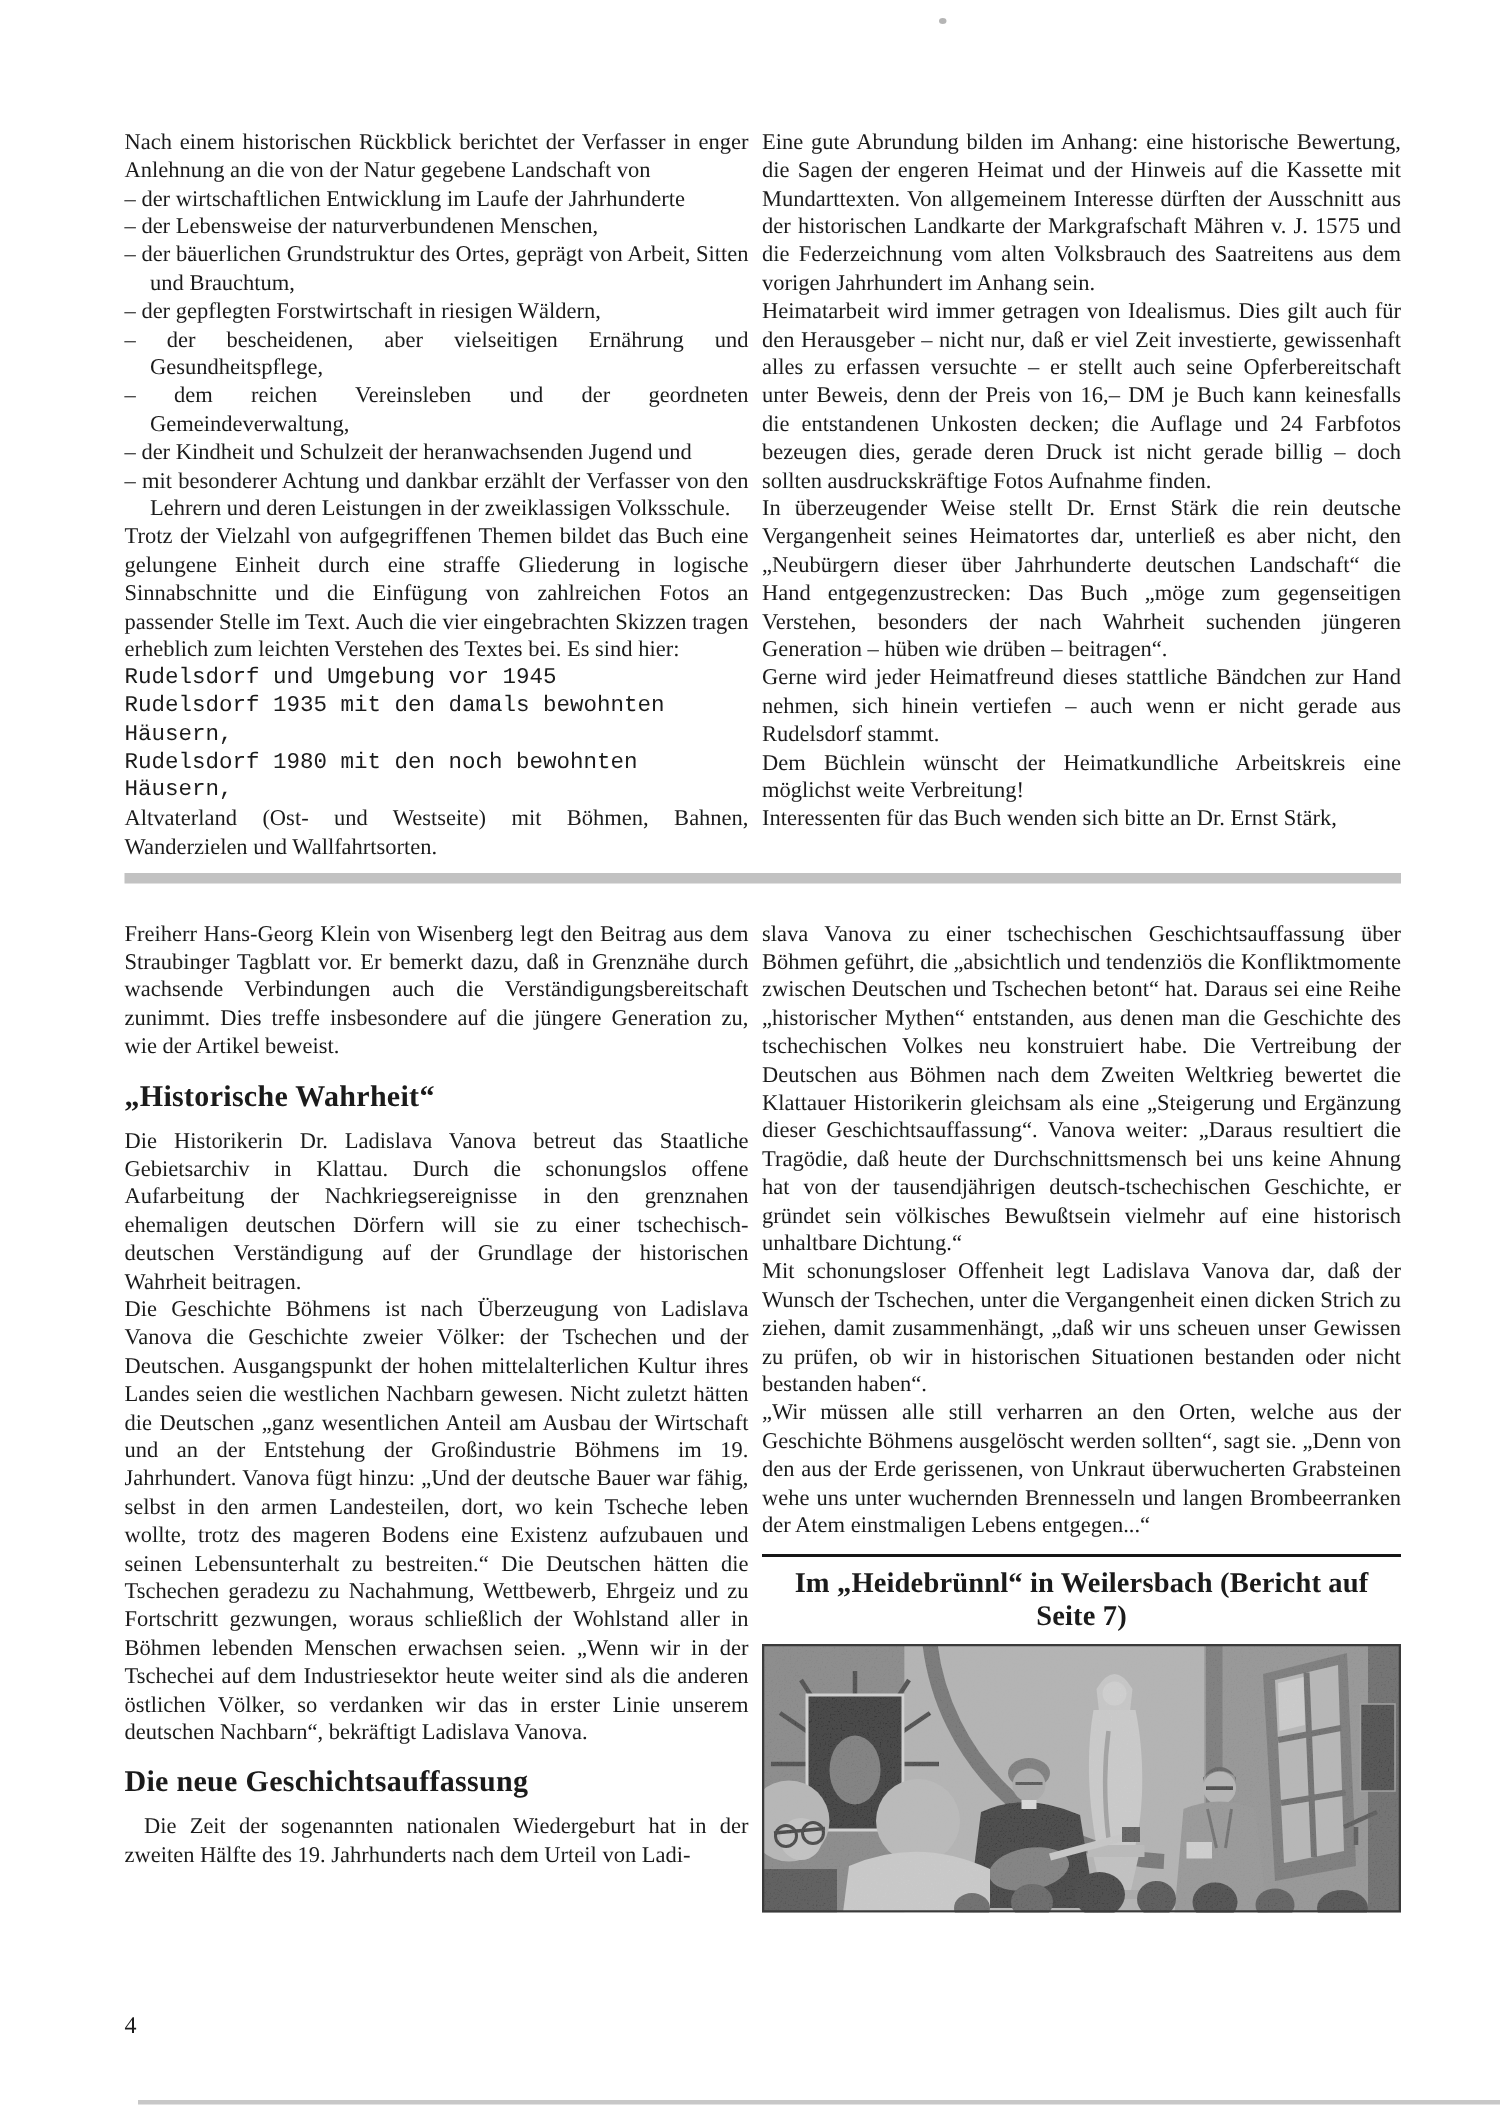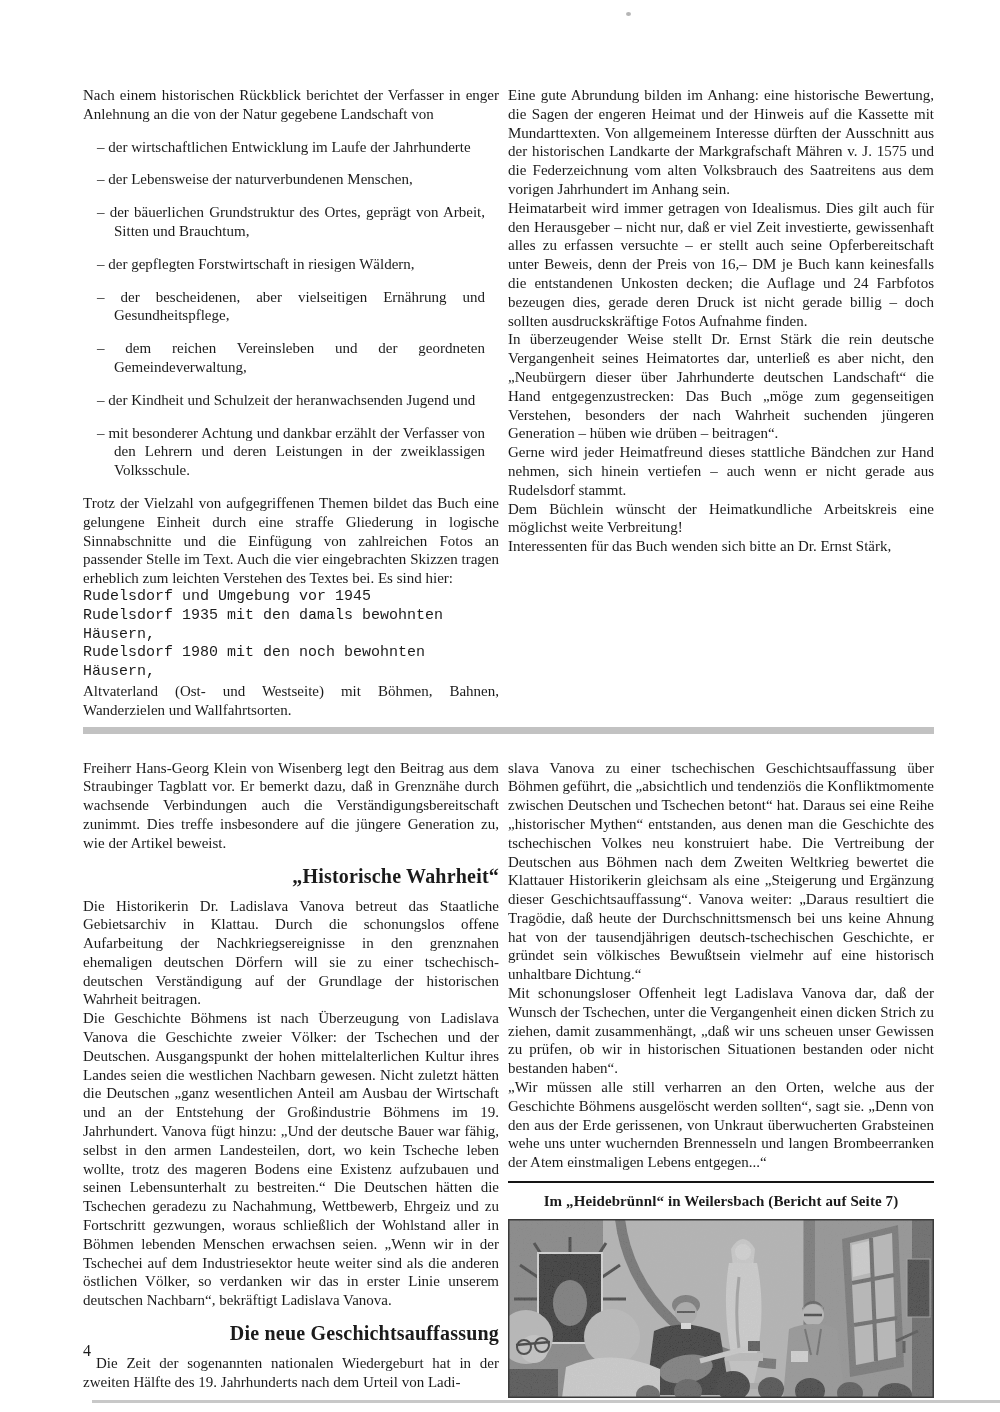--- a/index.html
+++ b/index.html
@@ -25,51 +25,51 @@
     line-height:18.8px;
     text-align:justify;
   }
   .plain{text-align:left;font-family:Liberation Mono, monospace;}
   .bullet{
     padding-left:17px;
     text-indent:-17px;
     text-align:justify;
     font-size:15px;
     line-height:18.8px;
-    margin:14px;
+    margin:0;
   }
   .indent-first{text-indent:13px;}
   .divider{
     height:7px;
     background:#c2c2c2;
     margin-top:7px;
     margin-bottom:25px;
   }
   h2.col-heading{
     font-size:20px;
     line-height:24px;
-    text-align:right;
+    text-align:left;
     margin:11px 0 9px 0;
     font-weight:bold;
     letter-spacing:.2px;
   }
   .sig-row{
     display:flex;
     justify-content:space-between;
     font-size:15px;
     line-height:18.8px;
   }
   .sig-row .sig{font-style:italic;}
   figure{margin:0;}
   .caption-rule{
     border-top:2px solid #151515;
     margin:9px 0 7px 0;
   }
   figcaption{
-    font-size:15px;
+    font-size:19px;
     font-weight:bold;
     text-align:center;
     line-height:22px;
     margin-bottom:7px;
     letter-spacing:.1px;
   }
   .photo-frame{width:426px;height:179px;display:block;}
   .page-number{
     position:absolute;
     left:83px;top:1342px;

